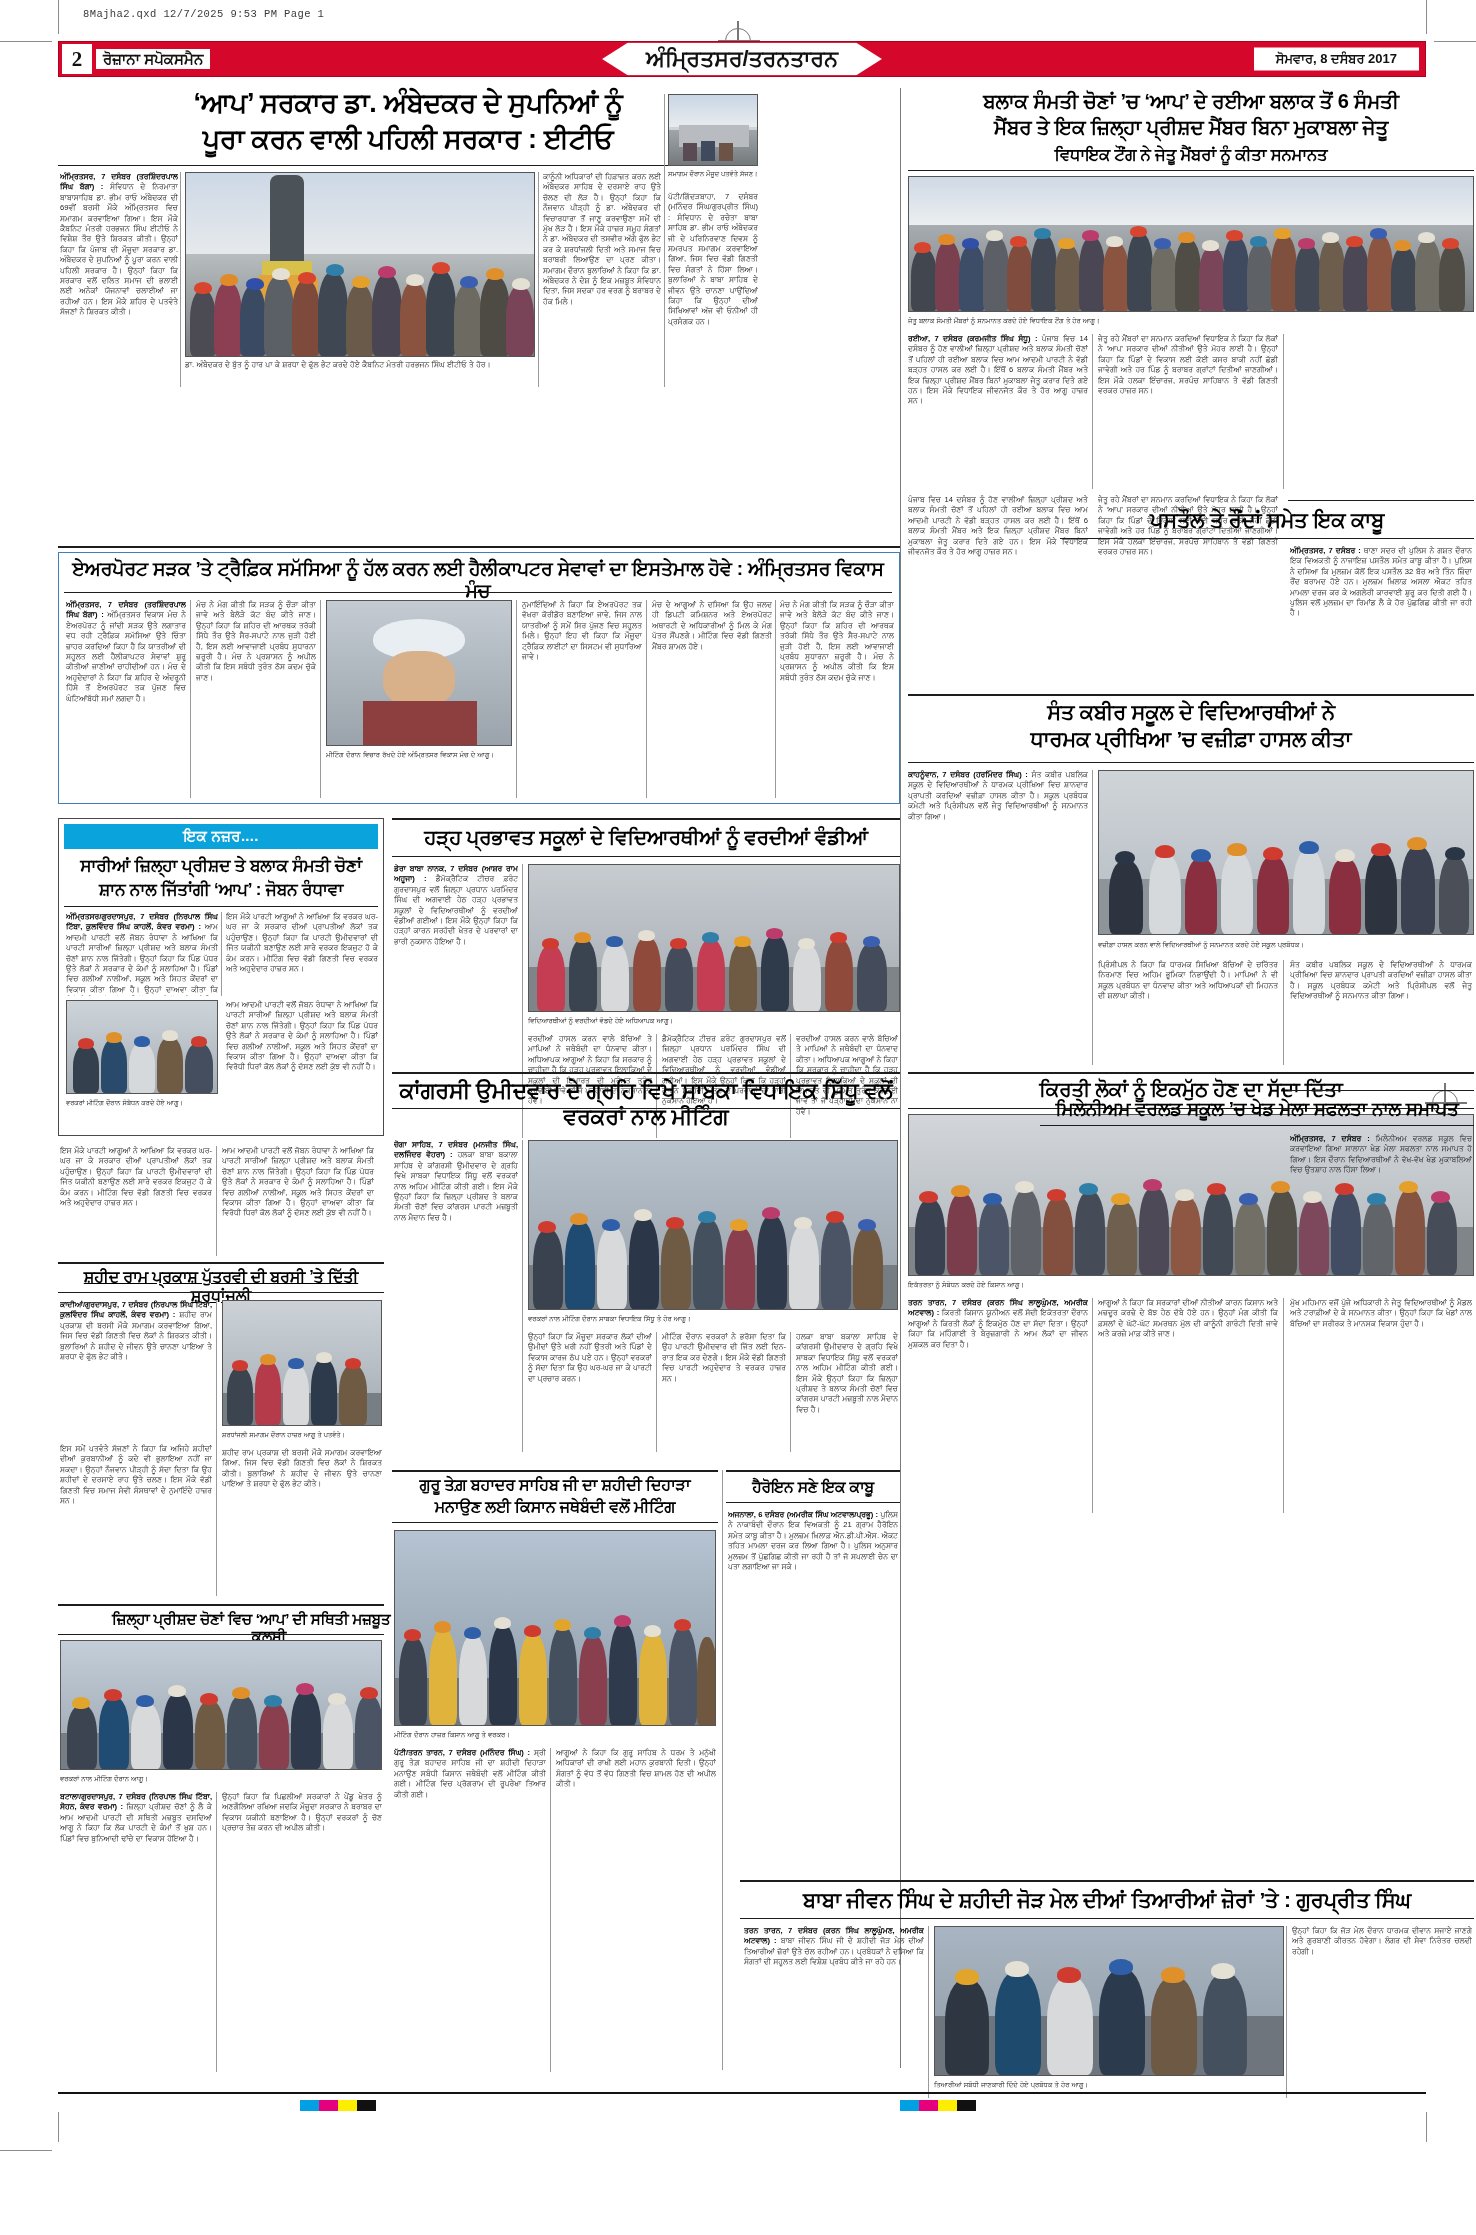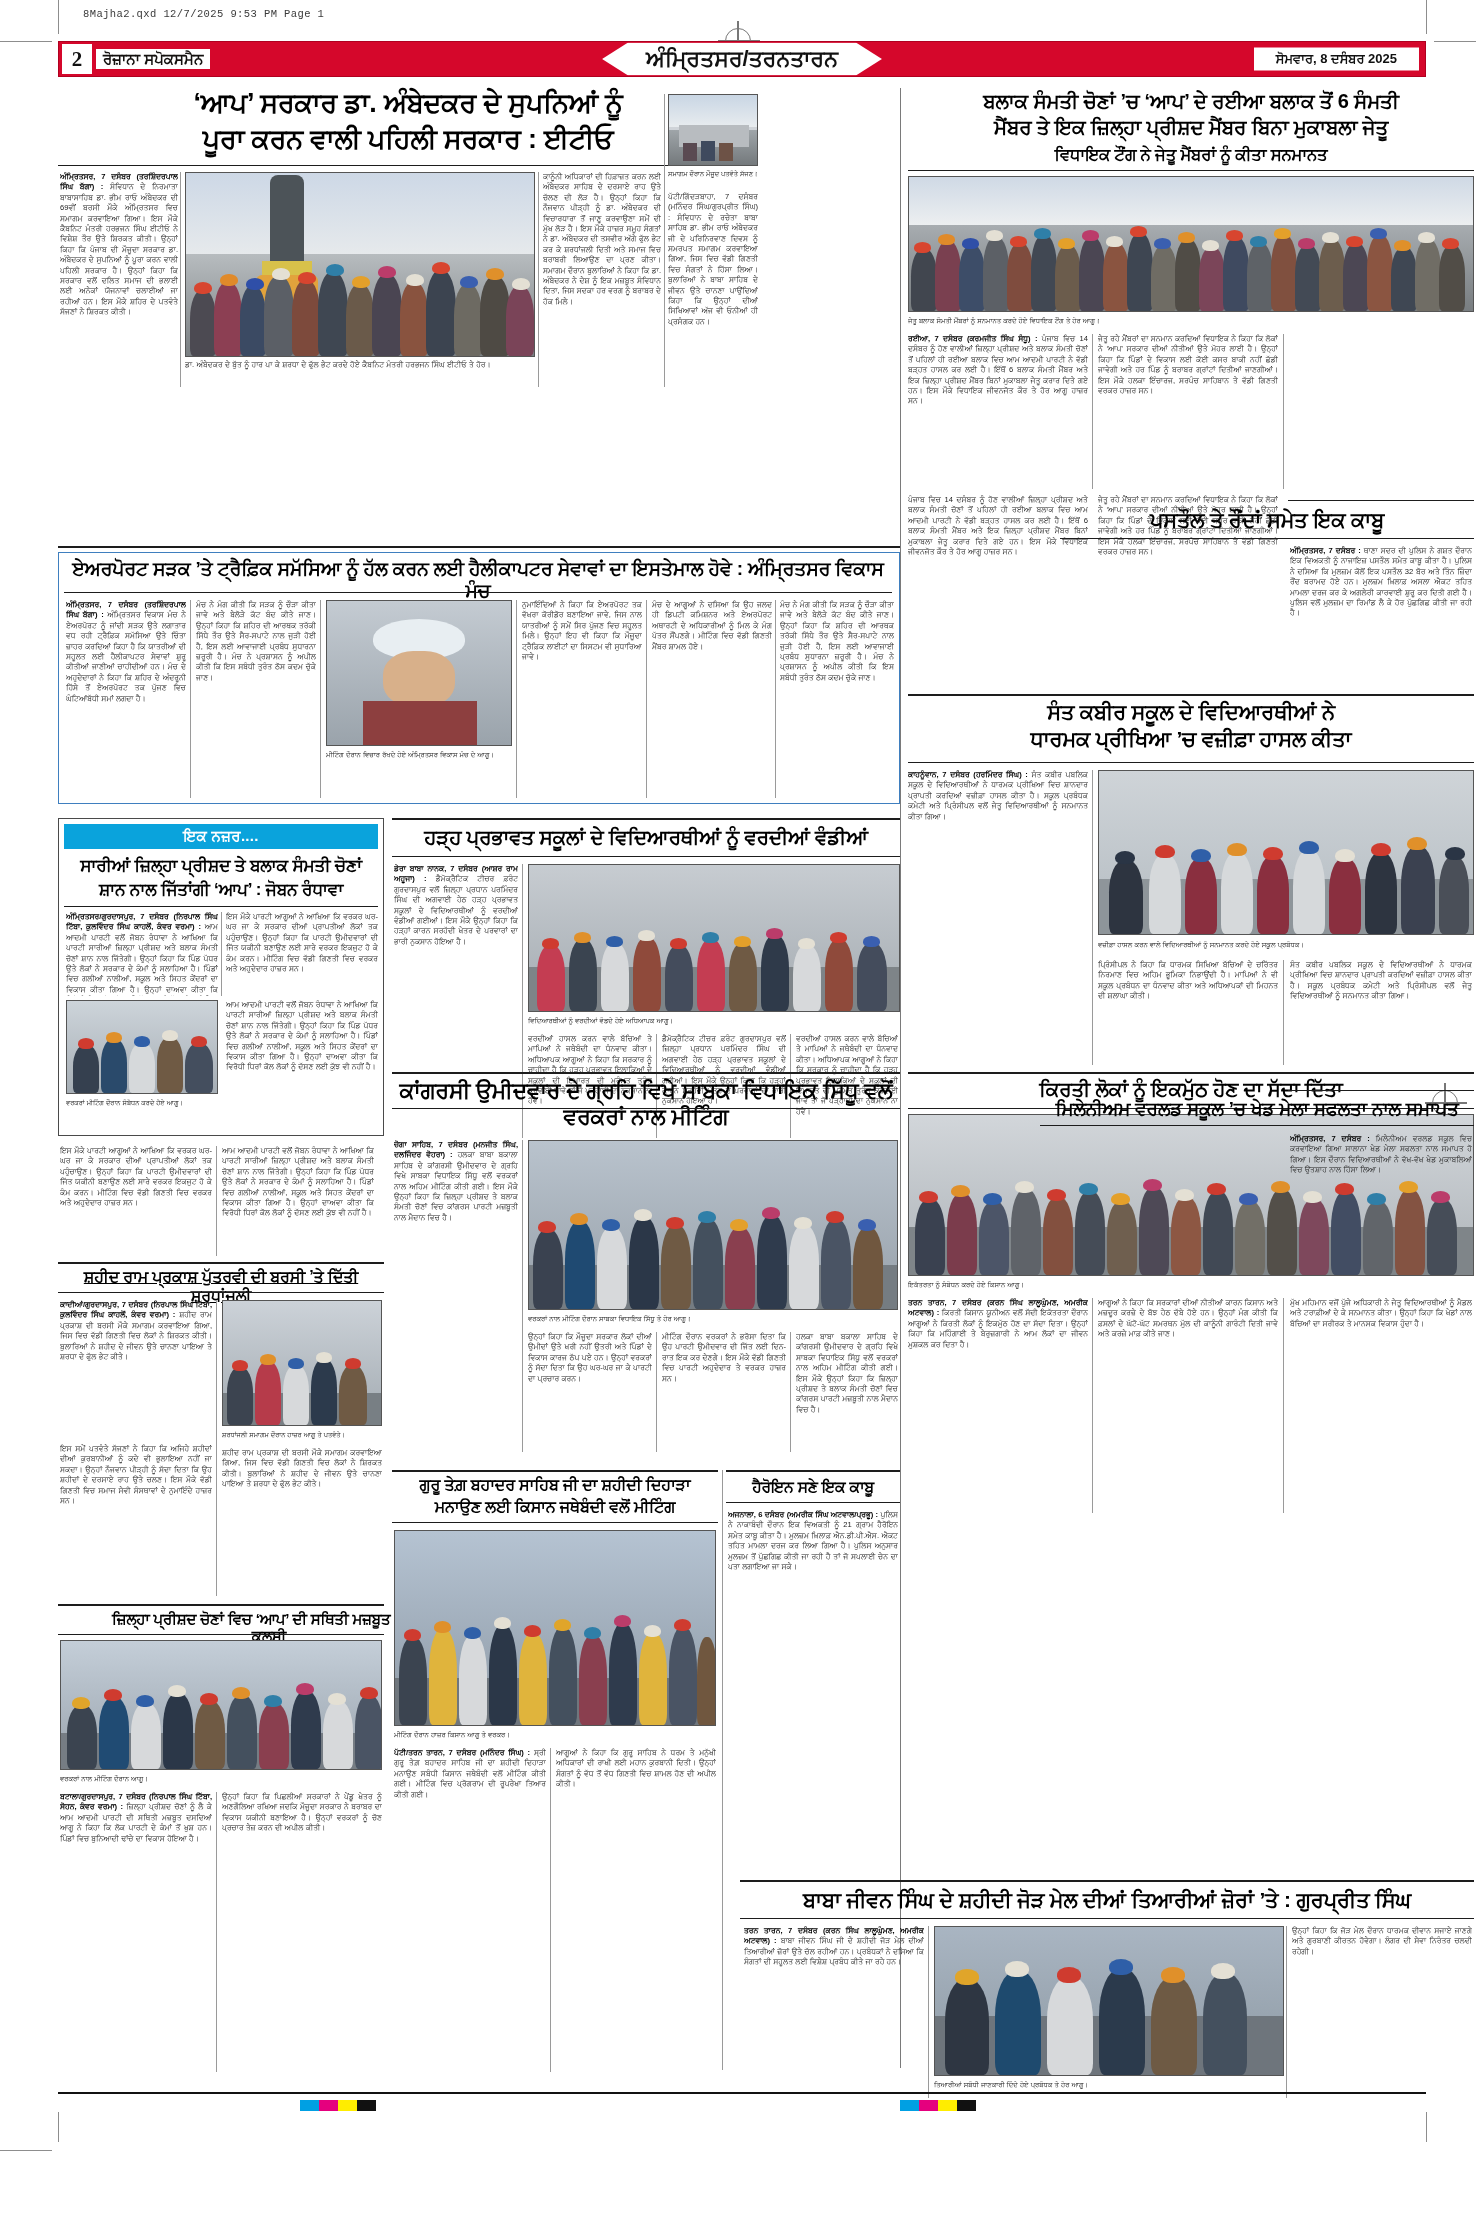--- a/index.html
+++ b/index.html
@@ -142,21 +142,21 @@
   <div class="cropline" style="left:0; top:41px; width:52px; height:1px;"></div>
   <div class="cropline" style="left:58px; top:0; width:1px; height:34px;"></div>
   <div class="cropline" style="left:1426px; top:0; width:1px; height:34px;"></div>
   <div class="cropline" style="left:1434px; top:41px; width:42px; height:1px;"></div>
   <div class="cropline" style="left:0; top:2150px; width:52px; height:1px;"></div>
 
   <div class="masthead">
     <div class="mast-page-no">2</div>
     <div class="mast-paper">ਰੋਜ਼ਾਨਾ ਸਪੋਕਸਮੈਨ</div>
     <div class="mast-center">ਅੰਮ੍ਰਿਤਸਰ/ਤਰਨਤਾਰਨ</div>
-    <div class="mast-date">ਸੋਮਵਾਰ, 8 ਦਸੰਬਰ 2025</div>
+    <div class="mast-date">ਸੋਮਵਾਰ, 8 ਦਸੰਬਰ 2017</div>
   </div>
 
   <div class="blk" style="left:58px; top:88px; width:700px;">
     <div class="hl" style="font-size:27px; text-align:center;">‘ਆਪ’ ਸਰਕਾਰ ਡਾ. ਅੰਬੇਦਕਰ ਦੇ ਸੁਪਨਿਆਂ ਨੂੰ</div>
     <div class="hl" style="font-size:27px; text-align:center; margin-top:5px;">ਪੂਰਾ ਕਰਨ ਵਾਲੀ ਪਹਿਲੀ ਸਰਕਾਰ : ਈਟੀਓ</div>
   </div>
   <div class="rule" style="left:58px; top:165px; width:700px; height:1px;"></div>
 
   <div class="blk txt" style="left:60px; top:172px; width:118px; height:200px;"><span class="dateline">ਅੰਮ੍ਰਿਤਸਰ, 7 ਦਸੰਬਰ (ਤਰਸ਼ਿੰਦਰਪਾਲ ਸਿੰਘ ਬੱਗਾ) :</span> <span>ਸੰਵਿਧਾਨ ਦੇ ਨਿਰਮਾਤਾ ਬਾਬਾਸਾਹਿਬ ਡਾ. ਭੀਮ ਰਾਓ ਅੰਬੇਦਕਰ ਦੀ 69ਵੀਂ ਬਰਸੀ ਮੌਕੇ ਅੰਮ੍ਰਿਤਸਰ ਵਿਚ ਸਮਾਗਮ ਕਰਵਾਇਆ ਗਿਆ। ਇਸ ਮੌਕੇ ਕੈਬਨਿਟ ਮੰਤਰੀ ਹਰਭਜਨ ਸਿੰਘ ਈਟੀਓ ਨੇ ਵਿਸ਼ੇਸ਼ ਤੌਰ ਉਤੇ ਸ਼ਿਰਕਤ ਕੀਤੀ। ਉਨ੍ਹਾਂ ਕਿਹਾ ਕਿ ਪੰਜਾਬ ਦੀ ਮੌਜੂਦਾ ਸਰਕਾਰ ਡਾ. ਅੰਬੇਦਕਰ ਦੇ ਸੁਪਨਿਆਂ ਨੂੰ ਪੂਰਾ ਕਰਨ ਵਾਲੀ ਪਹਿਲੀ ਸਰਕਾਰ ਹੈ। ਉਨ੍ਹਾਂ ਕਿਹਾ ਕਿ ਸਰਕਾਰ ਵਲੋਂ ਦਲਿਤ ਸਮਾਜ ਦੀ ਭਲਾਈ ਲਈ ਅਨੇਕਾਂ ਯੋਜਨਾਵਾਂ ਚਲਾਈਆਂ ਜਾ ਰਹੀਆਂ ਹਨ। ਇਸ ਮੌਕੇ ਸ਼ਹਿਰ ਦੇ ਪਤਵੰਤੇ ਸੱਜਣਾਂ ਨੇ ਸ਼ਿਰਕਤ ਕੀਤੀ।</span></div>
 

